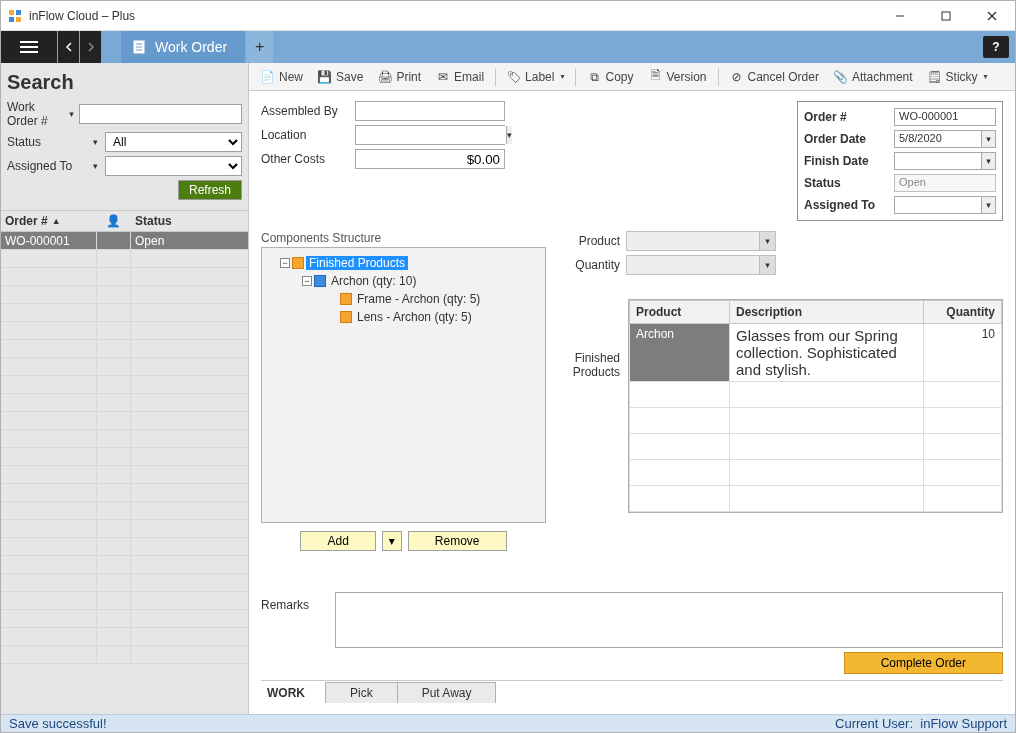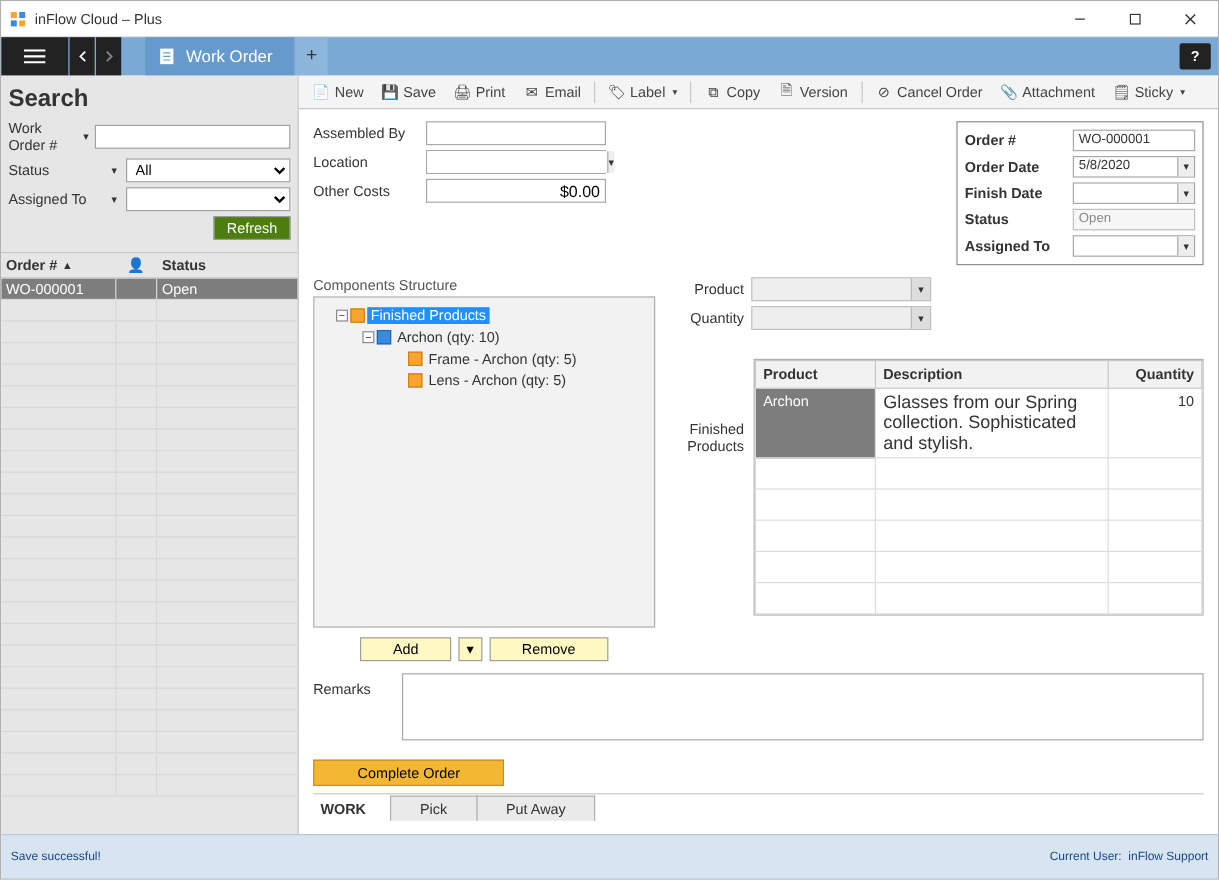--- a/index.html
+++ b/index.html
@@ -173,29 +173,29 @@
   .fp-table { flex:1; border:1px solid #b0b0b0;}
   .fp-table table { width:100%; border-collapse:collapse; font-size:12px;}
   .fp-table th { background:#f2f2f2; font-weight:bold; text-align:left; padding:4px 6px; border:1px solid #c8c8c8;}
   .fp-table th:last-child{text-align:right;}
   .fp-table td { border:1px solid #dcdcdc; padding:3px 6px; height:26px; vertical-align:top;}
   .fp-table tr.hl td:first-child { background:#7d7d7d;color:#ffffff;}
   .fp-table td.qty { text-align:right;}
   .remarks-row { display:flex; margin-top:12px; gap:10px;}
   .remarks-row label { width:64px; padding-top:6px; font-weight:normal;}
   .remarks-row textarea { flex:1; height:56px; border:1px solid #a8a8a8; resize:none; font-family:inherit;}
-  .complete-row { display:flex; margin-top:16px;}
+  .complete-row { display:flex; justify-content:flex-end; margin-top:4px;}
   .btn-complete { background:#f4b731; border:1px solid #c6901a; padding:3px 36px; font-size:12px;}
   .bottom-tabs { display:flex; align-items:center; border-top:1px solid #c8c8c8; height:24px; margin-top:6px;}
   .bottom-tabs .stage { font-weight:bold; padding:0 20px 0 6px;text-align:center;}
   .bottom-tabs .btab { border:1px solid #b0b0b0; border-bottom:none; background:#eaeaea; padding:3px 24px; margin-right:-1px;}
   .statusbar {
-    height:37px; background:#d7e5f3;
+    height:18px; background:#d7e5f3;
     display:flex;align-items:center;
-    padding:0 8px; font-size:10px; color:#1b4680;
+    padding:0 8px; font-size:13px; color:#1b4680;
     border-top:1px solid #b7c8e0;
   }
   .statusbar .spacer{flex:1;}
   svg { display:block; }
 </style>
 </head>
 <body>
 
 <div class="titlebar">
   <span class="logo">

